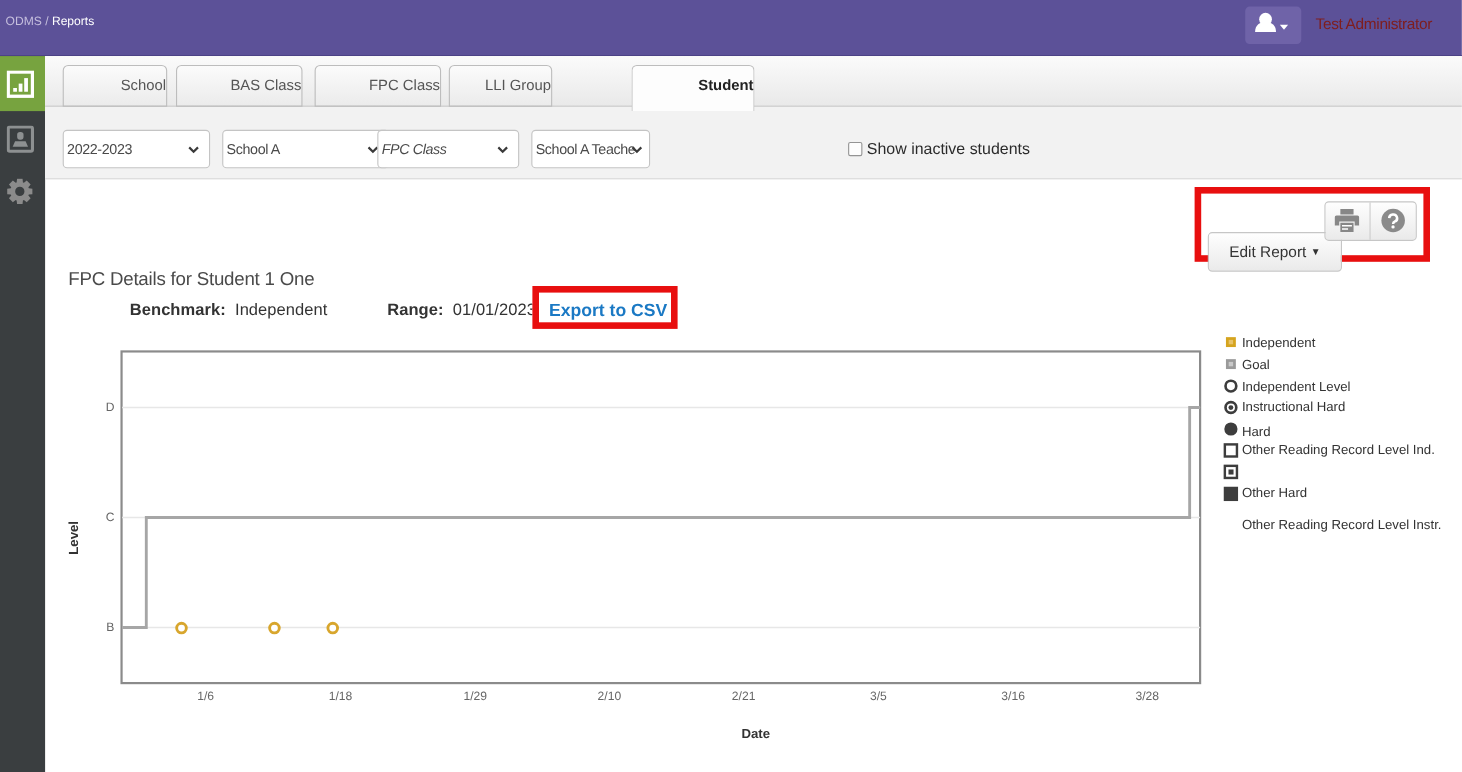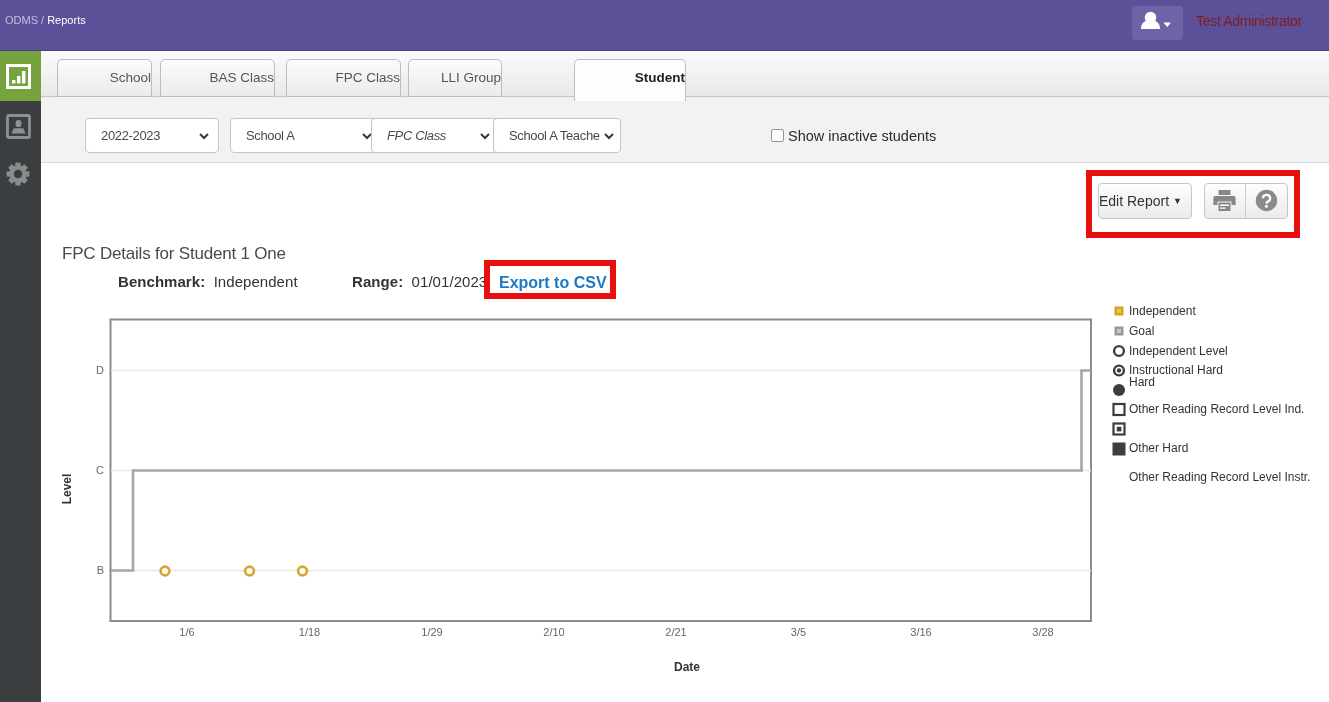--- a/index.html
+++ b/index.html
@@ -26,34 +26,34 @@
   #tabstrip { left:41px; top:51px; width:1288px; height:46px;
     background:linear-gradient(180deg,#fbfbfb,#e9e9e9);
     border-bottom:1px solid #c6c6c6; }
   .tab { position:absolute; top:59px; height:38px; border:1px solid #bdbdbd;
     border-radius:5px 5px 0 0; background:linear-gradient(#fbfbfb,#ebebeb);
     color:#555; font-size:13.5px; text-align:right; line-height:36px; }
   .tab.active { background:#fdfdfd; height:42px; border-bottom:none; color:#222;
     font-weight:bold; z-index:3; }
   .sel { position:absolute; top:118px; height:35px; background:#fff;
     border:1px solid #c4c4c4; border-radius:4px; font-size:13px; letter-spacing:-0.35px; color:#4a4a4a;
-    line-height:33px; padding-left:15px;margin-left:28px; }
+    line-height:33px; padding-left:3px; }
   .sel .chev { position:absolute; right:9px; top:12px; width:10px; height:10px; }
   #chk { left:771px; top:129px; width:13px; height:13px; border:1.5px solid #949494;
     border-radius:2px; background:#fdfdfd; }
   #chklbl { left:788px; top:128px; font-size:14.5px; color:#2b2b2b; }
 
   
   .redbox { position:absolute; border:6px solid #e80f0f; }
   #redbox1 { left:1086px; top:170px; width:214px; height:68px; }
   #redbox2 { left:484px; top:260px; width:132px; height:39px; background:#fff; }
   .btn { position:absolute; top:183px; height:36px; border:1px solid #c6c6c6;
     border-radius:4px; background:linear-gradient(#fefefe,#eaeaea); }
-  #editbtn { left:1098px; width:94px; font-size:14px; color:#333;
-    line-height:34px; }
+  #editbtn { left:1098px; width:122px; font-size:14px; color:#333;
+    text-align:center; line-height:34px;margin-top:28px; }
   #iconbtns { left:1204px; width:84px; }
   #icondiv { left:1245px; top:184px; width:1px; height:34px; background:#cccccc; }
 
   
   #title { left:62px; top:244px; font-size:17px; letter-spacing:-0.2px; color:#4a4a4a; }
   #bench { left:72px; top:273px; font-size:15px; letter-spacing:0.05px; color:#333; }
   #bench b { font-weight:bold;margin-left:46px; }
   #csvlink { left:499px; top:274px; font-size:16px; font-weight:bold; color:#1b79c4; }
 
   
@@ -104,21 +104,21 @@
         <path d="M1 3 l4 4 l4-4" fill="none" stroke="#3a3a3a" stroke-width="2"></path>
       </svg></div>
   <div class="sel" style="left:202px;width:152px;">School A
     <svg class="chev" viewBox="0 0 10 10">
         <path d="M1 3 l4 4 l4-4" fill="none" stroke="#3a3a3a" stroke-width="2"></path>
       </svg></div>
   <div class="sel" style="left:343px;width:129px;font-style:italic;">FPC Class
     <svg class="chev" viewBox="0 0 10 10">
         <path d="M1 3 l4 4 l4-4" fill="none" stroke="#3a3a3a" stroke-width="2"></path>
       </svg></div>
-  <div class="sel" style="left:465px;width:128px;"><span style="display:inline-block;width:97px;overflow:hidden;white-space:nowrap;vertical-align:top;">School A Teache</span>
+  <div class="sel" style="left:483px;width:108px;"><span style="display:inline-block;width:97px;overflow:hidden;white-space:nowrap;vertical-align:top;">School A Teache</span>
     <svg class="chev" style="right:6px;" viewBox="0 0 10 10">
         <path d="M1 3 l4 4 l4-4" fill="none" stroke="#3a3a3a" stroke-width="2"></path>
       </svg></div>
   <div class="abs" id="chk"></div>
   <div class="abs" id="chklbl">Show inactive students</div>
 
   <div class="redbox" id="redbox1"></div>
   <div class="btn" id="editbtn">Edit Report<span style="font-size:9px;position:relative;top:-2px;margin-left:4px;">▼</span></div>
   <div class="btn" id="iconbtns"></div>
   <div class="abs" id="icondiv"></div>
@@ -182,17 +182,17 @@
       <rect x="1113.5" y="143.5" width="11" height="11" fill="#fff" stroke="#3d3d3d" stroke-width="2.2"></rect>
       <rect x="1116.8" y="146.8" width="4.6" height="4.6" fill="#3d3d3d"></rect>
       <rect x="1112.5" y="162.5" width="13" height="13" fill="#3d3d3d"></rect>
     </g>
   </svg>
 
   <div class="leg" style="top:304px;">Independent</div>
   <div class="leg" style="top:324px;">Goal</div>
   <div class="leg" style="top:344px;">Independent Level</div>
   <div class="leg" style="top:363px;">Instructional Hard</div>
-  <div class="leg" style="top:375px;text-align:center;">Hard</div>
+  <div class="leg" style="top:385px;text-align:center;">Hard</div>
   <div class="leg" style="top:402px;">Other Reading Record Level Ind.</div>
   <div class="leg" style="top:422px;margin-top:48px;">Other Reading Record Level Instr.</div>
   <div class="leg" style="top:441px;">Other Hard</div>
 </div>
 
 </body></html>

